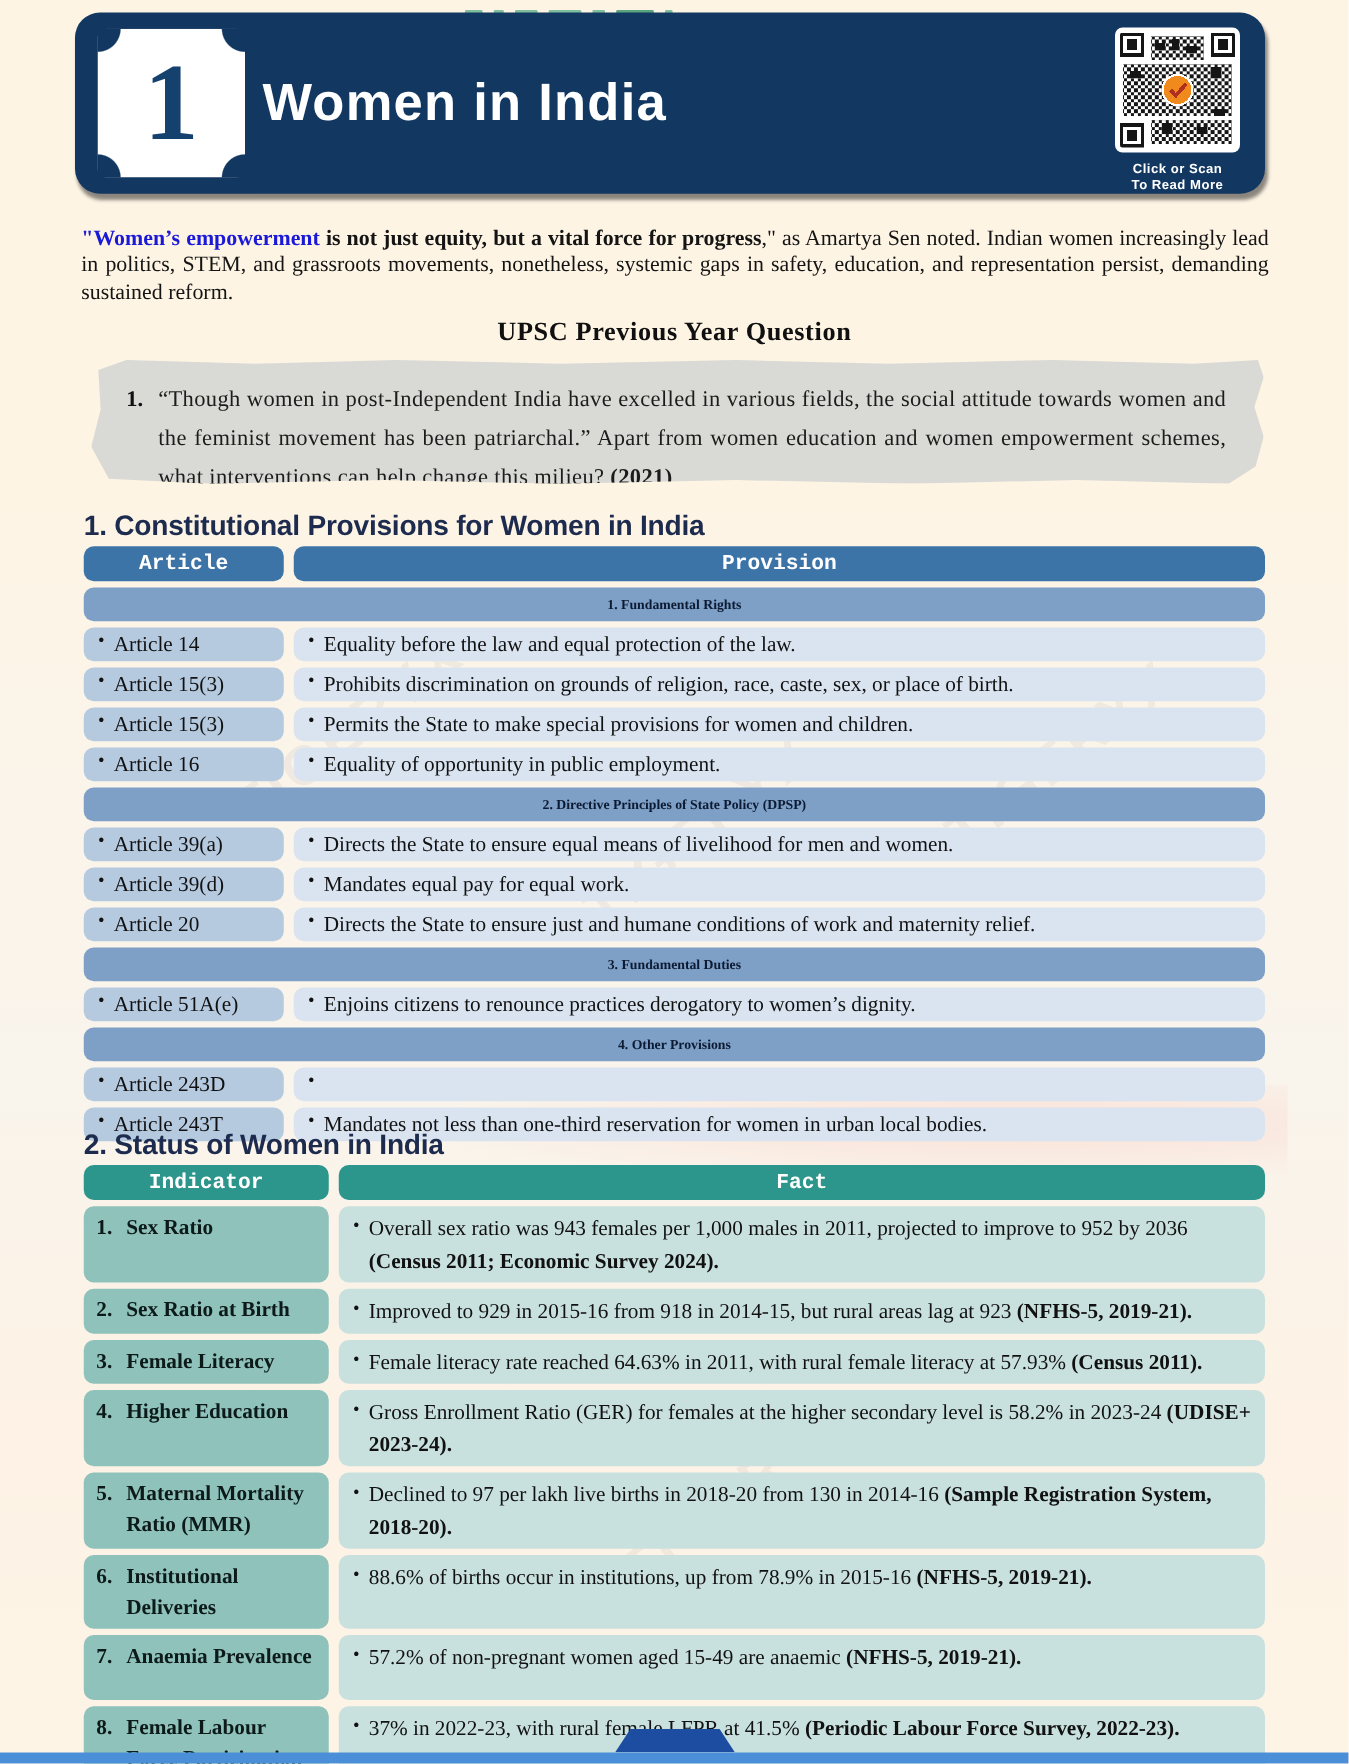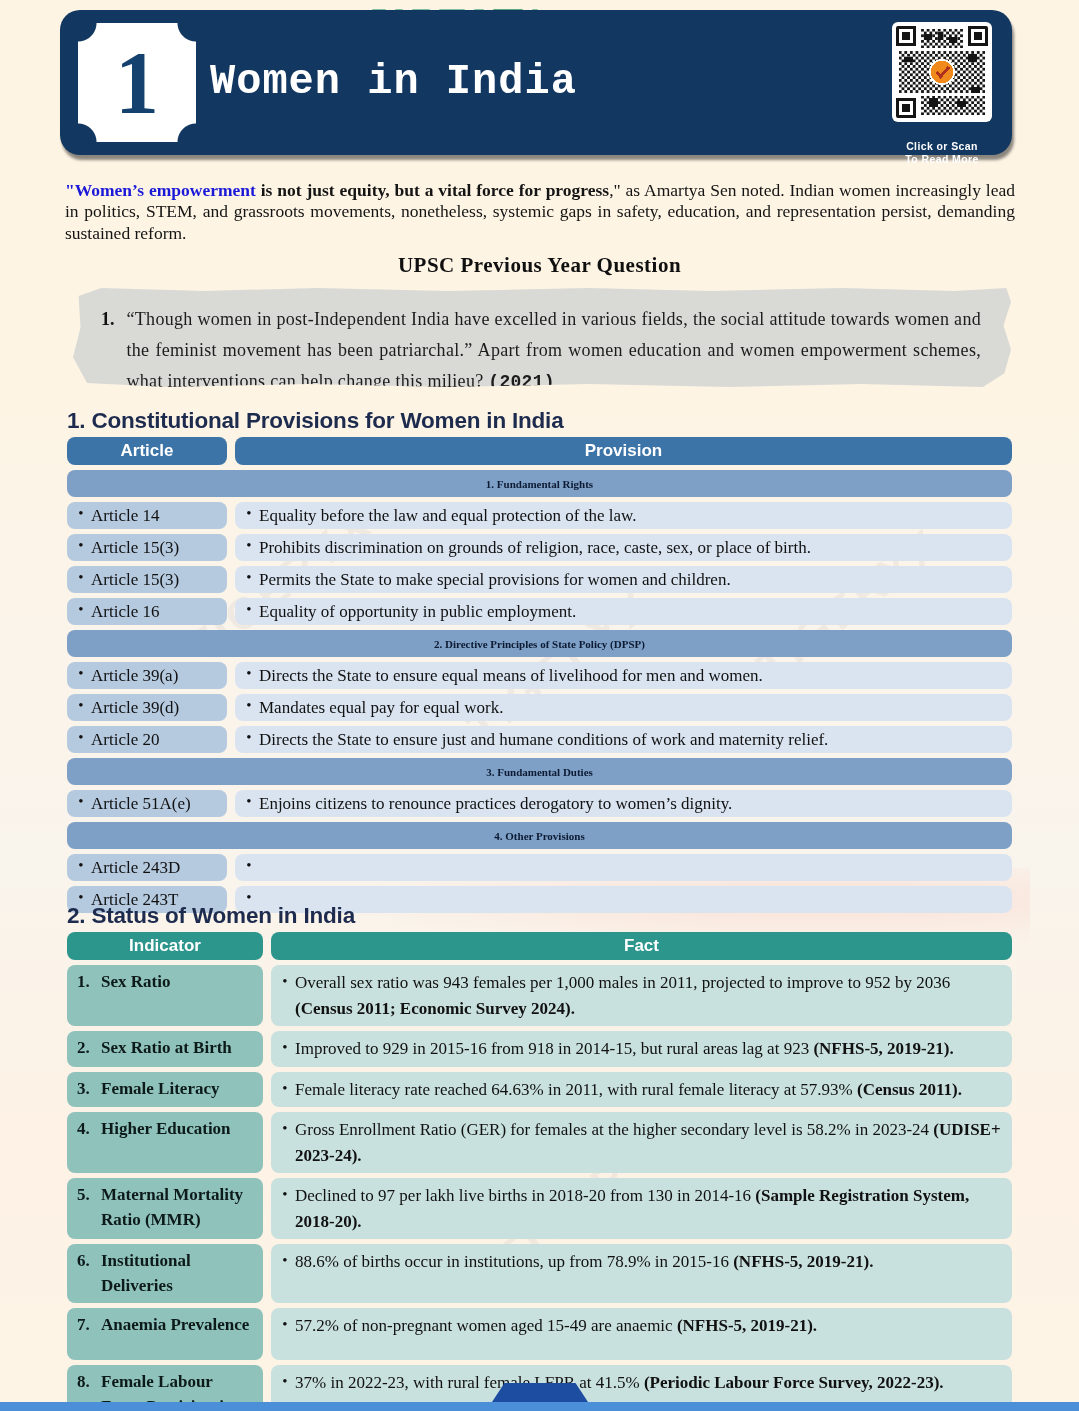--- a/index.html
+++ b/index.html
@@ -34,25 +34,25 @@
       radial-gradient(circle at 0 0,       #123760 0 18px, transparent 19px),
       radial-gradient(circle at 100% 0,    #123760 0 18px, transparent 19px),
       radial-gradient(circle at 0 100%,    #123760 0 18px, transparent 19px),
       radial-gradient(circle at 100% 100%, #123760 0 18px, transparent 19px),
       #ffffff;
     display:flex; align-items:center; justify-content:center;
   }
   .chapnum span { font-size:88px; font-weight:bold; color:#15416e; line-height:1; font-family:"Liberation Serif",serif; }
   .banner h1 {
     position:absolute; left:150px; top:48px; color:#ffffff; font-size:42px; font-weight:bold;
-    font-family:Liberation Mono, monospace; letter-spacing:1px;
+    font-family:Liberation Sans, sans-serif; letter-spacing:1px;
   }
   .qr-block { position:absolute; right:14px; top:12px; width:112px; text-align:center; cursor:pointer; }
   .qr-block svg { width:100px; height:100px; background:#fff; border-radius:6px; padding:4px; }
-  .qr-cap { color:#ffffff; font-family:"Liberation Sans",sans-serif; font-weight:bold; font-size:10.5px; line-height:1.25; letter-spacing:.4px; margin-top:14px; }
+  .qr-cap { color:#ffffff; font-family:"Liberation Sans",sans-serif; font-weight:bold; font-size:10.5px; line-height:1.25; letter-spacing:.4px; margin-top:2px; }
 
   
   .intro {
     position:absolute; left:65px; top:180px; width:950px;
     font-size:17.5px; line-height:1.22; text-align:justify; color:#141414;
   }
   .intro .blue { color:#1b19d8; font-weight:bold; }
   .intro .bold { font-weight:bold; }
 
   .pyq-title {
@@ -64,36 +64,36 @@
   
   .pyq-box {
     position:absolute; left:73px; top:288px; width:938px; height:99px;
     background:#d9d9d6;
     clip-path:polygon(0.6% 8%, 3% 0%, 14% 3%, 26% 0%, 40% 3%, 55% 0%, 68% 3%, 82% 0%, 94% 3%, 99.5% 0%, 100% 14%, 99.2% 38%, 100% 62%, 99.3% 86%, 97% 100%, 84% 97%, 70% 100%, 55% 97%, 40% 100%, 25% 97%, 10% 100%, 1.5% 96%, 0% 70%, 0.8% 40%);
     padding:16px 30px 0 28px;
     display:flex; gap:12px;
   }
   .pyq-num { font-weight:bold; font-size:18px; color:#111; line-height:1.72; }
   .pyq-text { font-size:18px; line-height:1.72; text-align:justify; color:#1c1c1c; letter-spacing:.3px; }
-  .pyq-text b { font-weight:bold;font-family:Liberation Mono, monospace; }
+  .pyq-text b { font-weight:bold; }
 
   
   .sec-head {
     position:absolute; left:67px; width:945px;
     font-family:"Liberation Sans",sans-serif; font-weight:bold; font-size:22.5px; color:#1d2b4e;
     letter-spacing:-0.2px;
   }
   #sec1-head { top:408px; }
   #sec2-head { top:903px; }
 
   
   .grid { position:absolute; left:67px; width:945px; display:grid; row-gap:5px; }
   .cell { border-radius:8px; display:flex; align-items:center; }
   .hcell {
-    color:#fff; font-family:Liberation Sans, sans-serif; font-weight:bold; font-size:17px;
+    color:#fff; font-family:Liberation Mono, monospace; font-weight:bold; font-size:17px;
     justify-content:center; min-height:28px;
   }
   .blt { width:20px; text-align:center; flex:none; font-size:15px; color:#111; align-self:flex-start; line-height:1.5; }
 
   
   #table1 { top:437px; grid-template-columns:160px 777px; column-gap:8px; }
   #table1 .hcell { background:#3d74a8; }
   .t1-sub {
     grid-column:1 / -1; background:#7e9fc6; border-radius:8px; min-height:27px;
     display:flex; align-items:center; justify-content:center;
@@ -282,20 +282,21 @@
     <div class="cell t1-prov">
         <span class="blt">•</span>
       </div>
 
     <div class="cell t1-art">
         <span class="blt">•</span>
         <span>Article 243T</span>
       </div>
     <div class="cell t1-prov">
         <span class="blt">•</span>
+        <span>Mandates not less than one-third reservation for women in urban local bodies.</span>
       </div>
   </div>
 
   <div class="sec-head" id="sec2-head"><span>2.</span><span> Status of Women in India</span></div>
 
   <div class="grid" id="table2">
     <div class="cell hcell">Indicator</div>
     <div class="cell hcell">Fact</div>
 
     <div class="cell t2-ind rh2">

